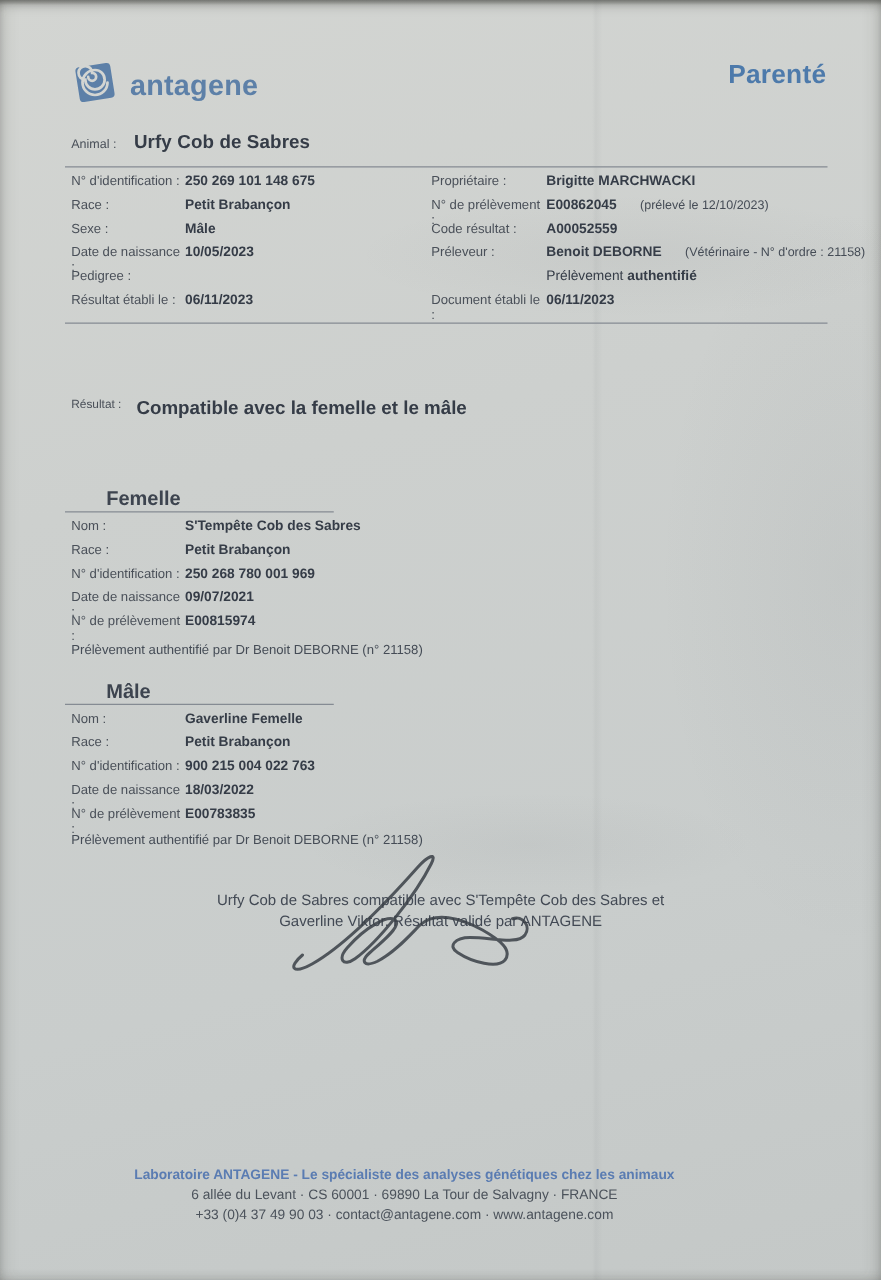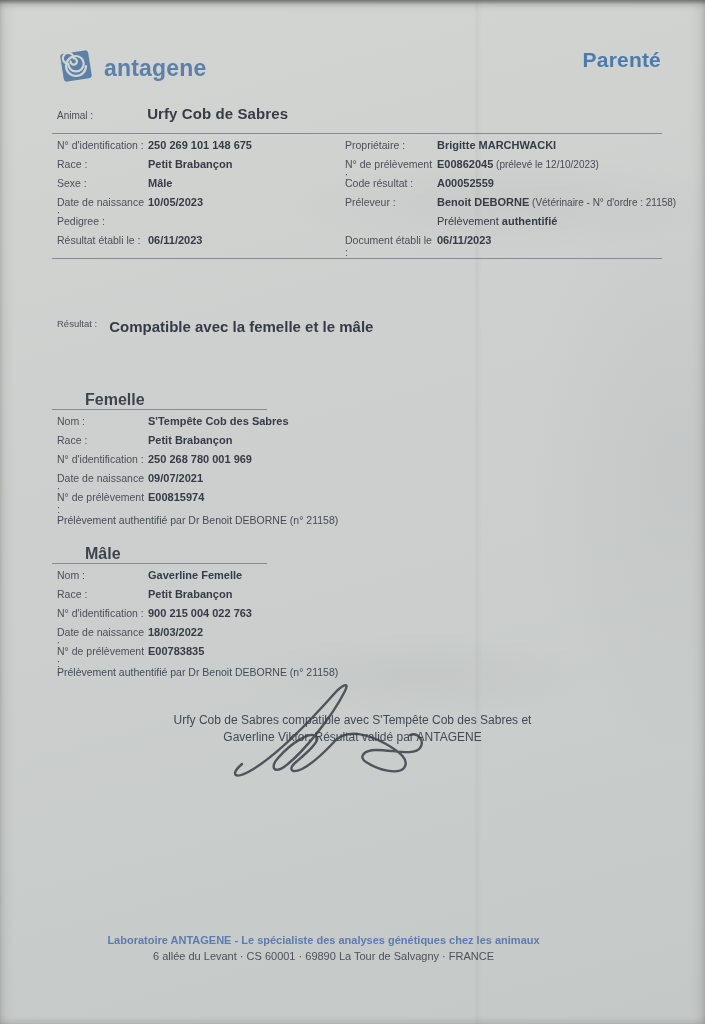--- a/index.html
+++ b/index.html
@@ -30,32 +30,32 @@
   .abs{position:absolute;}
 
   
   .brandwrap{left:56px;top:46px;display:flex;align-items:center;gap:8px;}
   .brandtext{font-size:23px;font-weight:bold;color:#5d80a8;letter-spacing:.2px;}
   .doctitle{right:44px;top:48px;font-size:21px;font-weight:bold;color:#4d7aab;letter-spacing:.2px;}
 
   
   .animalrow{left:57px;top:105px;display:flex;align-items:baseline;gap:14px;}
   .smalllbl{font-size:10px;color:#4a5059;}
-  .animalname{font-size:15px;font-weight:bold;color:#353c47;letter-spacing:.1px;margin-left:40px;}
+  .animalname{font-size:15px;font-weight:bold;color:#353c47;letter-spacing:.1px;}
   .rule{position:absolute;height:1px;background:#858b93;}
   .rule1{left:52px;top:133px;width:610px;}
   .rule2{left:52px;top:258px;width:610px;}
 
   
   .fields{display:flex;flex-direction:column;}
   .frow{display:flex;align-items:baseline;height:19px;}
   .frow .lbl{width:91px;flex:0 0 91px;font-size:10.5px;color:#4a5059;}
   .frow .val{font-size:11px;font-weight:bold;color:#353c47;white-space:nowrap;}
   .frow .val .pre{font-weight:normal;}
-  .frow .val .rest{font-weight:normal;font-size:10px;color:#454c56;}
+  .frow .val .rest{font-weight:normal;font-size:10px;color:#454c56;padding-left:16px;}
   .leftcol{left:57px;top:139px;width:285px;}
   .rightcol{left:345px;top:139px;width:320px;}
   .rightcol .lbl{width:92px;flex:0 0 92px;}
 
   
   .resultrow{left:57px;top:318px;display:flex;align-items:flex-start;gap:12px;}
   .resultval{font-size:15px;font-weight:bold;color:#353c47;}
 
   
   .sectitle{font-size:16px;font-weight:bold;color:#3d444f;margin-left:28px;}
@@ -214,14 +214,15 @@
 
   <div class="abs sig">
     <svg width="220" height="120" viewBox="0 0 220 120">
       <path d="M 24 92 C 12 102 16 108 32 99 C 62 82 100 40 116 22 C 124 13 132 9 127 19 C 114 45 84 82 66 95 C 56 102 52 95 60 86 C 74 70 94 58 99 65 C 102 70 86 83 78 90 C 70 97 73 102 84 97 C 98 90 110 76 118 68 C 130 57 150 62 168 72 C 182 80 192 88 186 96 C 180 103 160 98 148 90 C 140 85 146 78 158 78 C 176 78 196 84 202 76 C 207 69 200 60 192 63" fill="none" stroke="#3a3f46" stroke-width="2.4" stroke-linecap="round" opacity="0.85"></path>
     </svg>
   </div>
 
   <div class="abs footer">
     <div class="f1">Laboratoire ANTAGENE - Le spécialiste des analyses génétiques chez les animaux</div>
     <div class="f2">6 allée du Levant · CS 60001 · 69890 La Tour de Salvagny · FRANCE</div>
+    <div class="f2">+33 (0)4 37 49 90 03 · contact@antagene.com · www.antagene.com</div>
   </div>
 </div>
 
 </body></html>

